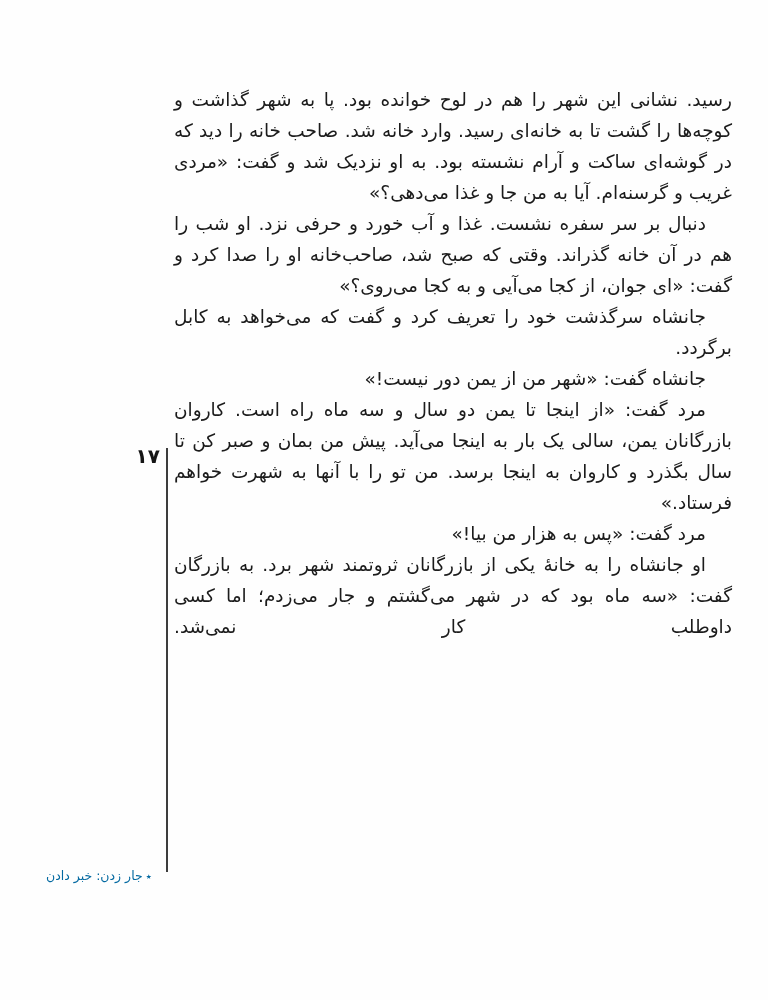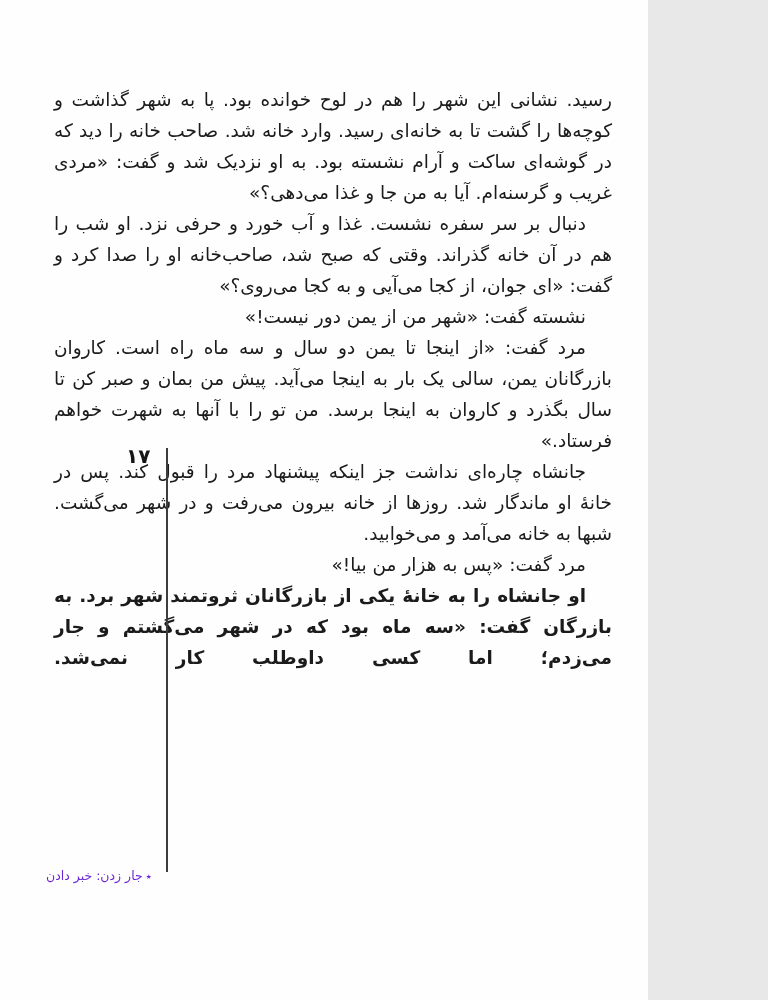--- a/index.html
+++ b/index.html
@@ -2,21 +2,21 @@
 <html lang="fa"><head>
 <meta charset="utf-8">
 <style>
   html, body {
     margin: 0;
     padding: 0;
     background: #e8e8e8;
   }
   .page {
     position: relative;
-    width: 648px;
+    width: 768px;
     height: 1000px;
     background: #fefefe;
     overflow: hidden;
     font-family: "DejaVu Sans", sans-serif;
   }
   .text-block {
     position: absolute;
     top: 84px;
     right: 36px;
     width: 558px;
@@ -27,65 +27,65 @@
     line-height: 31px;
     letter-spacing: 0;
   }
   .text-block p {
     margin: 0;
     padding: 0;
     text-indent: 26px;
     text-align-last: right;
   }
   .text-block p.no-indent { text-indent: 0; }
-  .text-block p.justify-last { text-align-last: justify; font-weight: bold; }
+  .text-block p.justify-last { text-align-last: justify; }
   .page-number {
     position: absolute;
     top: 444px;
     left: 126px;
     width: 34px;
-    text-align: left;
+    text-align: right;
     font-size: 20px;
     font-weight: bold;
     color: #151515;
     direction: rtl;
   }
   .vertical-rule {
     position: absolute;
     left: 166px;
     top: 448px;
     width: 2px;
     height: 424px;
     background: #3d3d3d;
   }
   .footnote {
     position: absolute;
     left: 46px;
     top: 868px;
     direction: rtl;
     font-size: 12.5px;
-    color: #6d28d9;
+    color: #0369a1;
     white-space: nowrap;
   }
   .footnote .marker {
     font-size: 11px;
     margin-left: 3px;
   }
 </style>
 </head>
 <body>
 
 <div class="page">
 
   <div class="text-block">
       <p class="no-indent">رسید. نشانی این شهر را هم در لوح خوانده بود. پا به شهر گذاشت و کوچه‌ها را گشت تا به خانه‌ای رسید. وارد خانه شد. صاحب خانه را دید که در گوشه‌ای ساکت و آرام نشسته بود. به او نزدیک شد و گفت: «مردی غریب و گرسنه‌ام. آیا به من جا و غذا می‌دهی؟»</p>
       <p>دنبال بر سر سفره نشست. غذا و آب خورد و حرفی نزد. او شب را هم در آن خانه گذراند. وقتی که صبح شد، صاحب‌خانه او را صدا کرد و گفت: «ای جوان، از کجا می‌آیی و به کجا می‌روی؟»</p>
-      <p>نشسته گفت: «شهر من از یمن دور نیست!»</p>
+      <p>جانشاه سرگذشت خود را تعریف کرد و گفت که می‌خواهد به کابل برگردد.</p>
+      <p>جانشاه گفت: «شهر من از یمن دور نیست!»</p>
       <p>مرد گفت: «از اینجا تا یمن دو سال و سه ماه راه است. کاروان بازرگانان یمن، سالی یک بار به اینجا می‌آید. پیش من بمان و صبر کن تا سال بگذرد و کاروان به اینجا برسد. من تو را با آنها به شهرت خواهم فرستاد.»</p>
-      <p>جانشاه چاره‌ای نداشت جز اینکه پیشنهاد مرد را قبول کند. پس در خانهٔ او ماندگار شد. روزها از خانه بیرون می‌رفت و در شهر می‌گشت. شبها به خانه می‌آمد و می‌خوابید.</p>
       <p>مرد گفت: «پس به هزار من بیا!»</p>
       <p class="justify-last">او جانشاه را به خانهٔ یکی از بازرگانان ثروتمند شهر برد. به بازرگان گفت: «سه ماه بود که در شهر می‌گشتم و جار می‌زدم؛ اما کسی داوطلب کار نمی‌شد.</p>
     </div>
 
   <div class="page-number">۱۷</div>
 
   <div class="vertical-rule"></div>
 
   <div class="footnote"><span class="marker">٭</span><span>جار زدن: خبر دادن</span></div>
 

